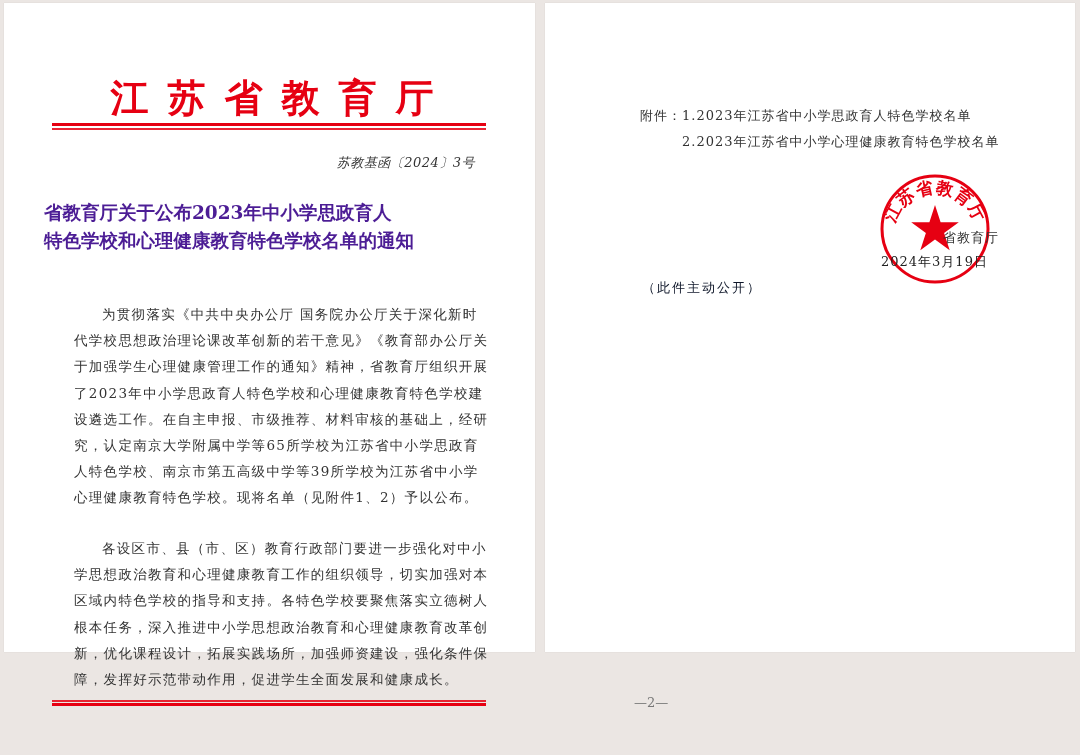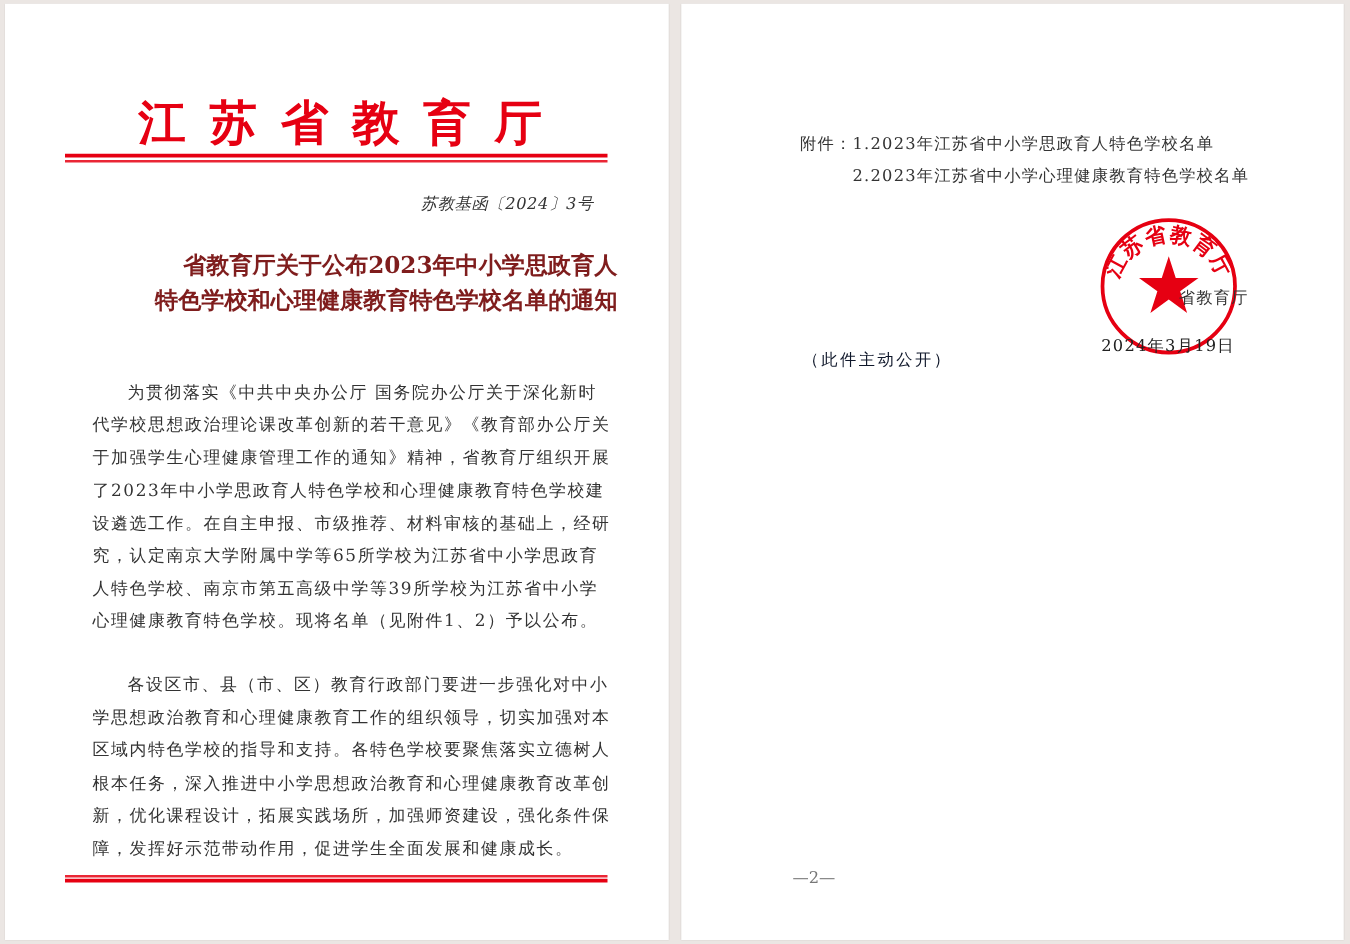--- a/index.html
+++ b/index.html
@@ -4,21 +4,21 @@
 <style>
   html, body { margin: 0; padding: 0; }
   body {
     width: 1080px; height: 755px; overflow: hidden;
     background: #ebe6e3;
     position: relative;
     font-family: "DejaVu Serif", "Liberation Serif", serif;
     color: #2a2a2a;
   }
   .page {
-    position: absolute; top: 3px; height: 749px;
+    position: absolute; top: 3px; height: 649px;
     background: #ffffff;
     box-shadow: 0 0 1px rgba(0,0,0,0.12);
   }
   #page1 { left: 4px; width: 531px; }
   #page2 { left: 545px; width: 530px; }
 
   .abs { position: absolute; }
 
   
   .masthead {
@@ -38,24 +38,24 @@
   .redline.bottom .thick { top: 3px; height: 3px; }
 
   .docno {
     right: 60px; top: 151px;
     font-size: 13px; color: #333;
     letter-spacing: 0.5px;
     font-style: italic;
   }
   .title {
     left: 40px; width: 450px; top: 196px;
-    text-align: right;
+    text-align: left;
     font-size: 18.5px; font-weight: bold;
     line-height: 28px;
-    color: #7f1d1d;
+    color: #4c1d95;
   }
   .body {
     left: 70px; width: 400px;
     font-size: 13.5px; line-height: 26.2px;
     color: #333;
     text-align: justify;
     text-align-last: justify;
     letter-spacing: 1.3px;
   }
   .body .line { display: block; white-space: nowrap; height: 26.2px; }
@@ -75,21 +75,21 @@
   .attach .row2 { padding-left: 42px; }
   .seal {
     left: 330px; top: 166px; width: 120px; height: 120px;
   }
   .signer {
     left: 362px; top: 226px;
     font-size: 13px; color: #333; letter-spacing: 1px; margin-left: 36px;
   }
   .date {
     left: 336px; top: 250px;
-    font-size: 13px; color: #222; letter-spacing: 1px; margin-top: 15px;
+    font-size: 13px; color: #222; letter-spacing: 1px;
   }
   .public {
     left: 97px; top: 276px;
     font-size: 13px; color: #0f172a; letter-spacing: 2px;
   }
   .pagenum {
     left: 89px; top: 692px;
     font-size: 13px; color: #777;
   }
 </style>

